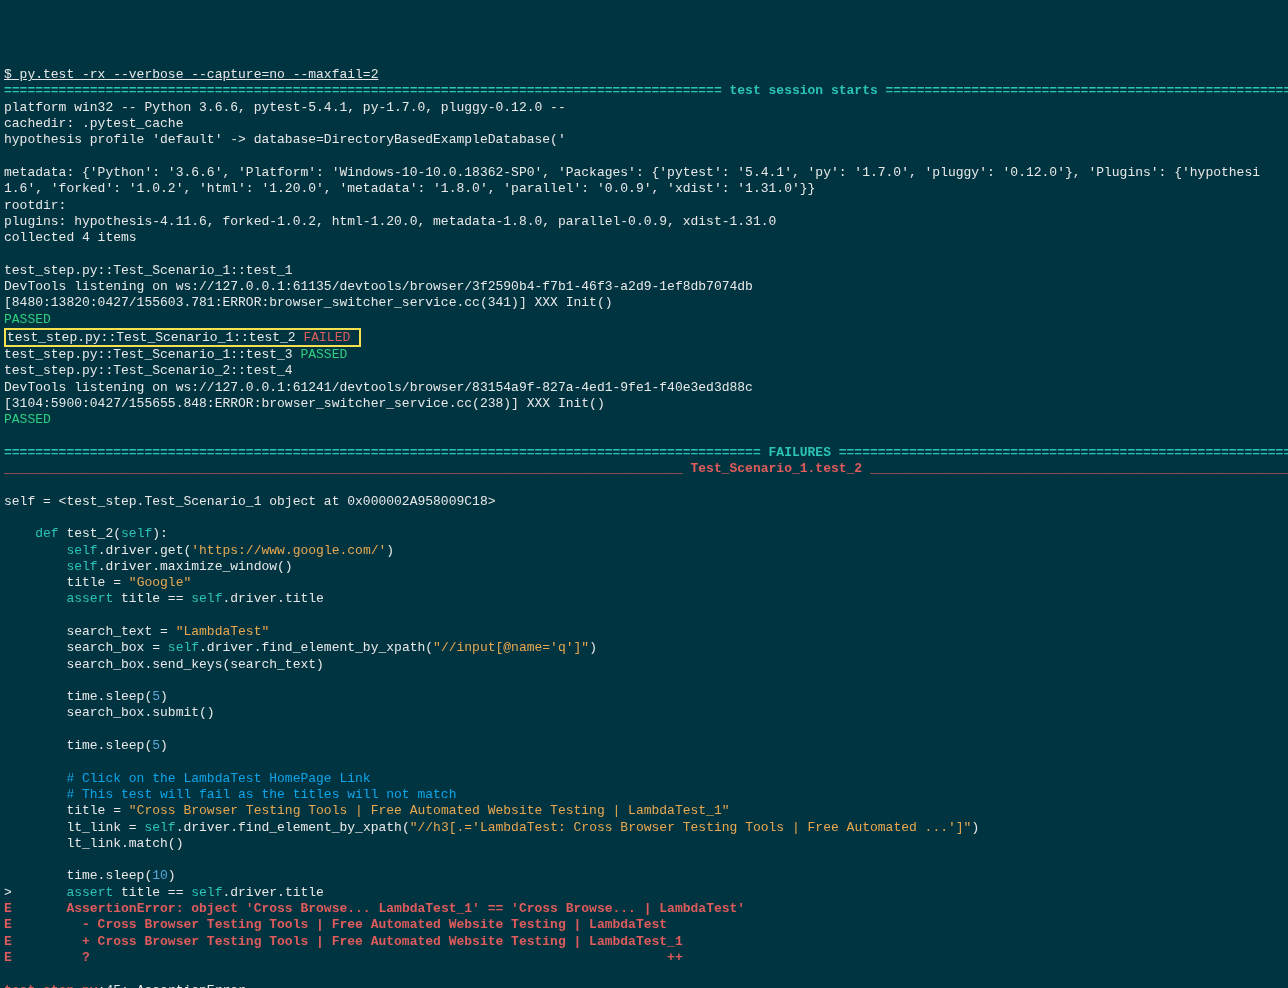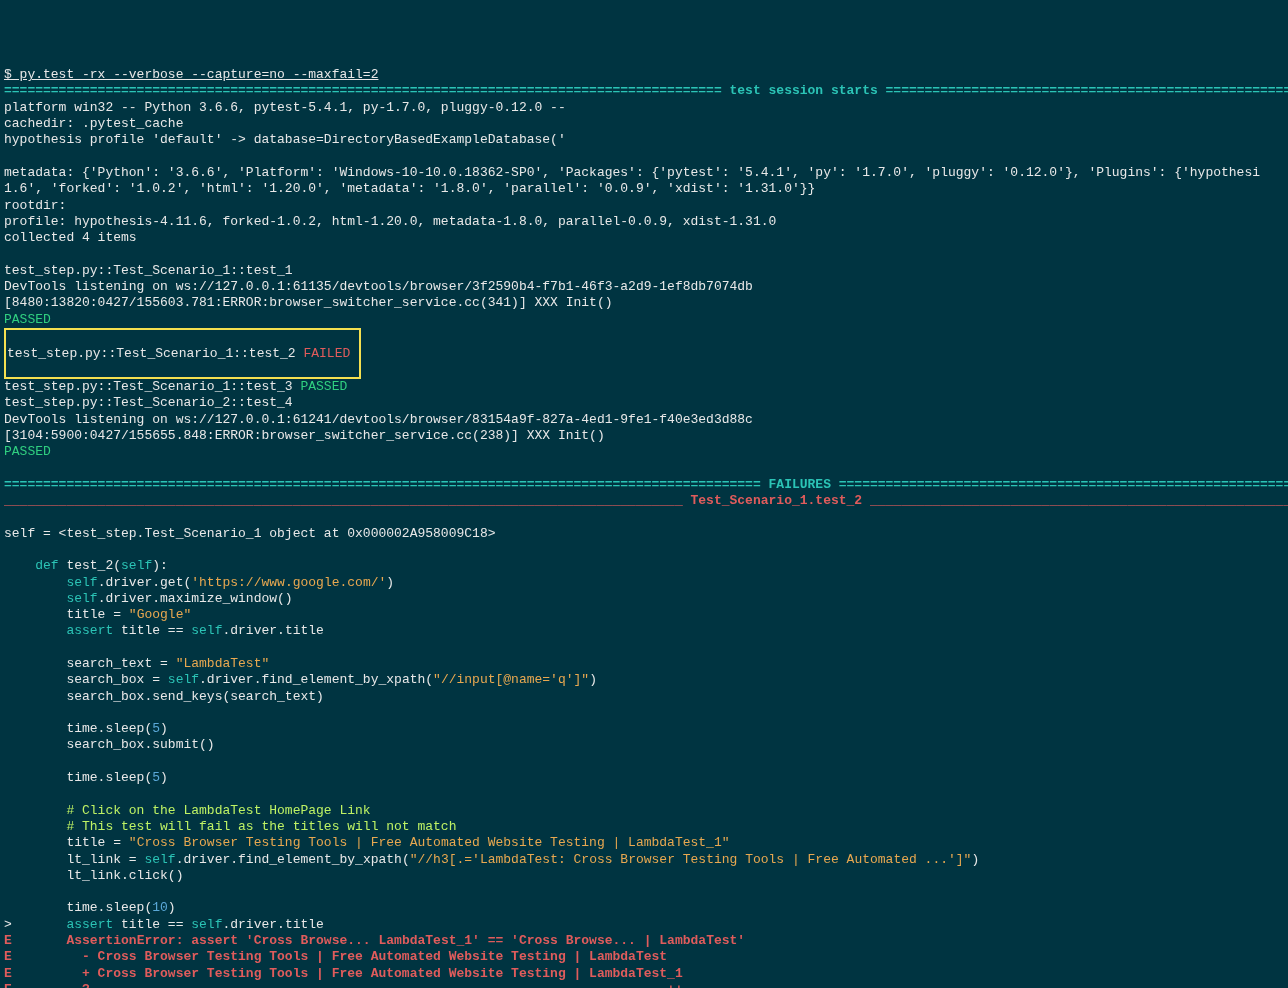--- a/index.html
+++ b/index.html
@@ -11,47 +11,47 @@
     line-height: 16.3px;
     width: 1288px;
     padding: 2px 4px;
     white-space: pre;
     overflow: hidden;
   }
   .prompt { color: #e8e8e8; text-decoration: underline; }
   .cyan { color: #2bc4b6; }
   .green { color: #30d080; text-align: right; }
   .red { color: #e05c5c; }
-  .grey { color: #bef264; }
+  .grey { color: #0ea5e9; }
   .orange { color: #e8a850; text-align: right; }
   .lightblue { color: #5aa8d8; }
   .bold { font-weight: bold; }
   .hl-box {
     border: 2px solid #f5e050;
     display: inline-block;
-    padding: 16px 1px;
+    padding: 0 1px;
     line-height: 15px;
     text-align: right;
   }
 </style>
 </head>
 <body>
 
 
 
 <div><span class="prompt">$ py.test -rx --verbose --capture=no --maxfail=2</span>
 <span class="cyan bold">============================================================================================ test session starts ============================================================================================</span>
 <span>platform win32 -- Python 3.6.6, pytest-5.4.1, py-1.7.0, pluggy-0.12.0 --</span>
 <span>cachedir: .pytest_cache</span>
 <span>hypothesis profile 'default' -&gt; database=DirectoryBasedExampleDatabase('</span>
 <span></span>
 <span>metadata: {'Python': '3.6.6', 'Platform': 'Windows-10-10.0.18362-SP0', 'Packages': {'pytest': '5.4.1', 'py': '1.7.0', 'pluggy': '0.12.0'}, 'Plugins': {'hypothesi</span>
 <span>1.6', 'forked': '1.0.2', 'html': '1.20.0', 'metadata': '1.8.0', 'parallel': '0.0.9', 'xdist': '1.31.0'}}</span>
 <span>rootdir:</span>
-<span>profile: hypothesis-4.11.6, forked-1.0.2, html-1.20.0, metadata-1.8.0, parallel-0.0.9, xdist-1.31.0</span>
+<span>plugins: hypothesis-4.11.6, forked-1.0.2, html-1.20.0, metadata-1.8.0, parallel-0.0.9, xdist-1.31.0</span>
 <span>collected 4 items</span>
 <span></span>
 <span>test_step.py::Test_Scenario_1::test_1</span>
 <span>DevTools listening on ws://127.0.0.1:61135/devtools/browser/3f2590b4-f7b1-46f3-a2d9-1ef8db7074db</span>
 <span>[8480:13820:0427/155603.781:ERROR:browser_switcher_service.cc(341)] XXX Init()</span>
 <span class="green">PASSED</span>
 <span class="hl-box"><span>test_step.py::Test_Scenario_1::test_2 </span><span class="red">FAILED</span> </span>
 <span>test_step.py::Test_Scenario_1::test_3 </span><span class="green">PASSED</span>
 <span>test_step.py::Test_Scenario_2::test_4</span>
 <span>DevTools listening on ws://127.0.0.1:61241/devtools/browser/83154a9f-827a-4ed1-9fe1-f40e3ed3d88c</span>
@@ -75,25 +75,25 @@
 <span>    </span>
 <span>        time.sleep(</span><span class="lightblue">5</span><span>)</span>
 <span>        search_box.submit()</span>
 <span>    </span>
 <span>        time.sleep(</span><span class="lightblue">5</span><span>)</span>
 <span>    </span>
 <span class="grey">        # Click on the LambdaTest HomePage Link</span>
 <span class="grey">        # This test will fail as the titles will not match</span>
 <span>        title = </span><span class="orange">"Cross Browser Testing Tools | Free Automated Website Testing | LambdaTest_1"</span>
 <span>        lt_link = </span><span class="cyan">self</span><span>.driver.find_element_by_xpath(</span><span class="orange">"//h3[.='LambdaTest: Cross Browser Testing Tools | Free Automated ...']"</span><span>)</span>
-<span>        lt_link.click()</span>
+<span>        lt_link.match()</span>
 <span>    </span>
 <span>        time.sleep(</span><span class="lightblue">10</span><span>)</span>
 <span>&gt;       </span><span class="cyan">assert</span><span> title == </span><span class="cyan">self</span><span>.driver.title</span>
-<span class="red bold">E       </span><span class="red bold">AssertionError: assert 'Cross Browse... LambdaTest_1' == 'Cross Browse... | LambdaTest'</span>
+<span class="red bold">E       </span><span class="red bold">AssertionError: object 'Cross Browse... LambdaTest_1' == 'Cross Browse... | LambdaTest'</span>
 <span class="red bold">E         </span><span class="red bold">- Cross Browser Testing Tools | Free Automated Website Testing | LambdaTest</span>
 <span class="red bold">E         </span><span class="red bold">+ Cross Browser Testing Tools | Free Automated Website Testing | LambdaTest_1</span>
 <span class="red bold">E         </span><span class="red bold">?                                                                          ++</span>
 <span></span>
 <span class="red bold">test_step.py</span><span>:45: AssertionError</span>
 </div>
 
 
 
 

